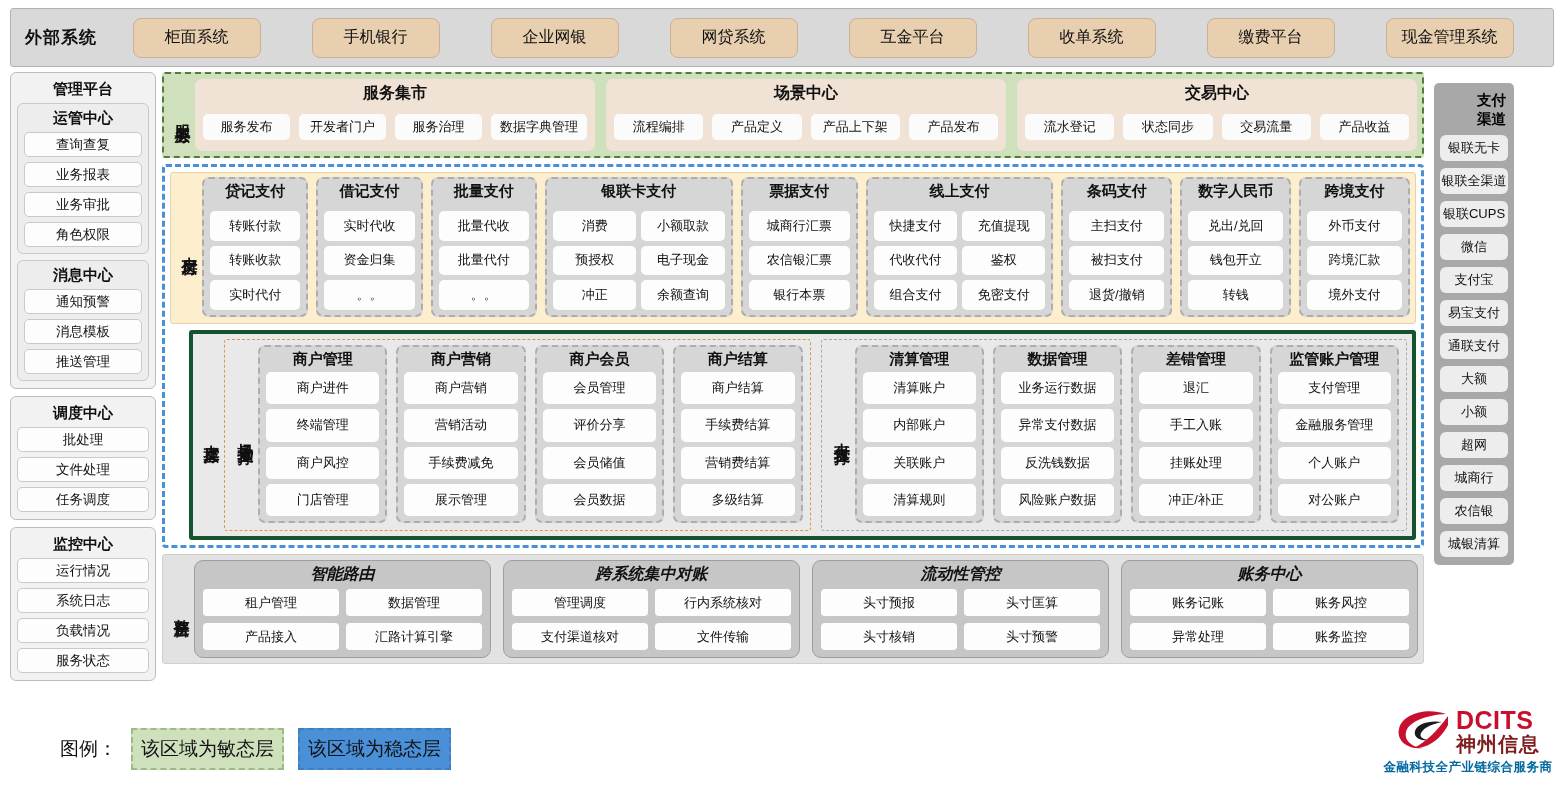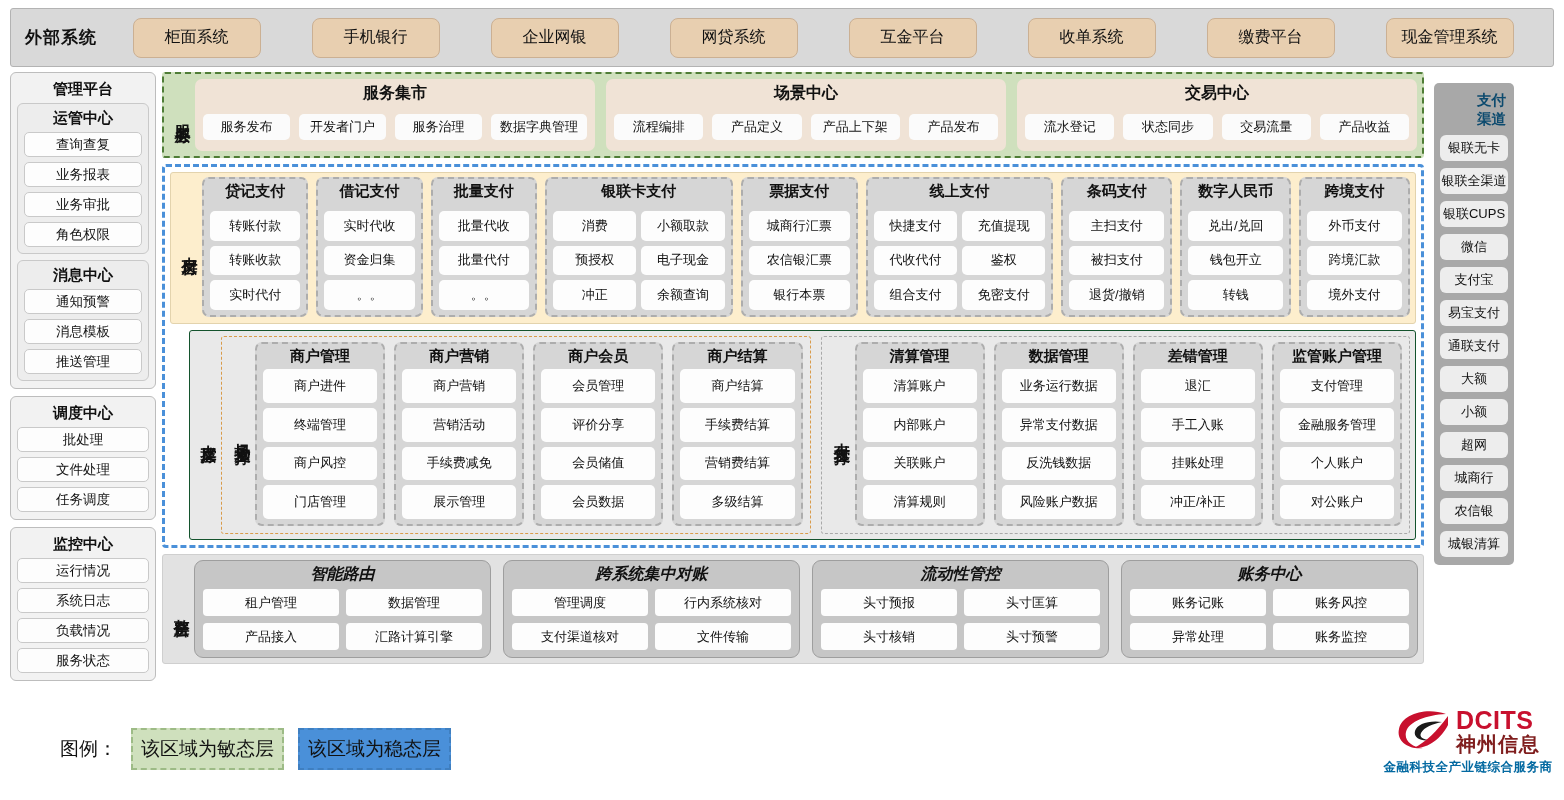--- a/index.html
+++ b/index.html
@@ -45,21 +45,21 @@
     height:25px; display:flex; align-items:center; justify-content:center;
     font-size:13.5px; margin-bottom:5px; white-space:nowrap;
   }
   .cell:last-child{ margin-bottom:0; }
 
   
   .right-col{
     position:absolute; left:1434px; top:83px; width:80px;
     background:#a8a8a8; border-radius:5px; padding:6px 6px 8px 6px;
   }
-  .right-title{ color:#0c4a6e; font-weight:bold; font-size:14.5px; text-align:center; padding:2px 0 6px;margin-left:35px; }
+  .right-title{ color:#000000; font-weight:bold; font-size:14.5px; text-align:center; padding:2px 0 6px;margin-left:35px; }
   .chan{
     background:#ededed; border-radius:6px; height:26px;
     display:flex; align-items:center; justify-content:center;
     font-size:13px; margin-bottom:7px; white-space:nowrap;
   }
   .chan:last-child{ margin-bottom:0; }
 
   
   .center{ position:absolute; left:162px; top:72px; width:1262px; }
 
@@ -109,21 +109,21 @@
   .pg-grid.one{ grid-template-columns:1fr; }
   .pg-grid.two{ grid-template-columns:1fr 1fr; }
   .pcell{
     background:#fdfdfd; border-radius:5px;
     display:flex; align-items:center; justify-content:center;
     font-size:13px; white-space:nowrap; padding:0 4px;
   }
 
   
   .sup-layer{
-    margin-top:6px; background:#e9e9e9; border:1px solid #14532d; border-radius:3px;
+    margin-top:6px; background:#e9e9e9; border:4px solid #14532d; border-radius:3px;
     padding:5px; display:flex; align-items:stretch; height:210px;margin-left:19px;
   }
   .sup-body{ flex:1; display:flex; gap:10px; }
   .sup-box{
     flex:1; display:flex; align-items:stretch; padding:5px 7px 7px;
     border-radius:3px;
   }
   .sup-box.scene{ border:1px dashed #d99b4a; }
   .sup-box.paysup{ border:1px dashed #a9a9a9; }
   .sup-groups{ flex:1; display:flex; gap:9px; }

